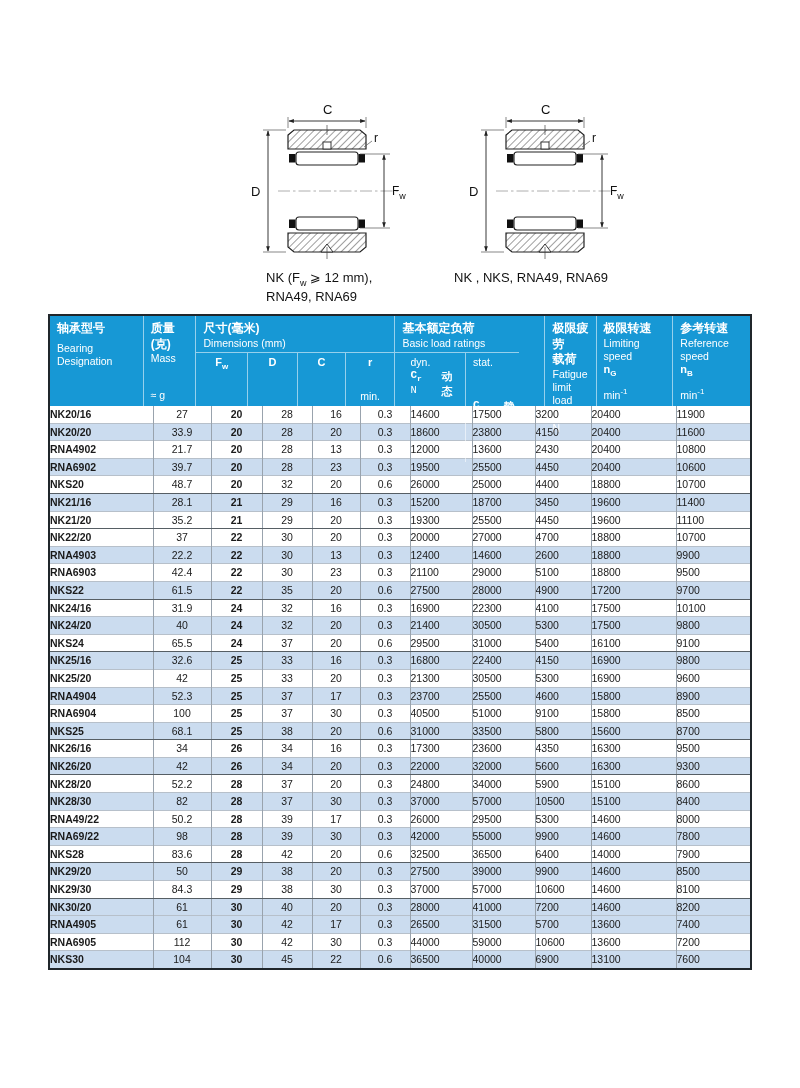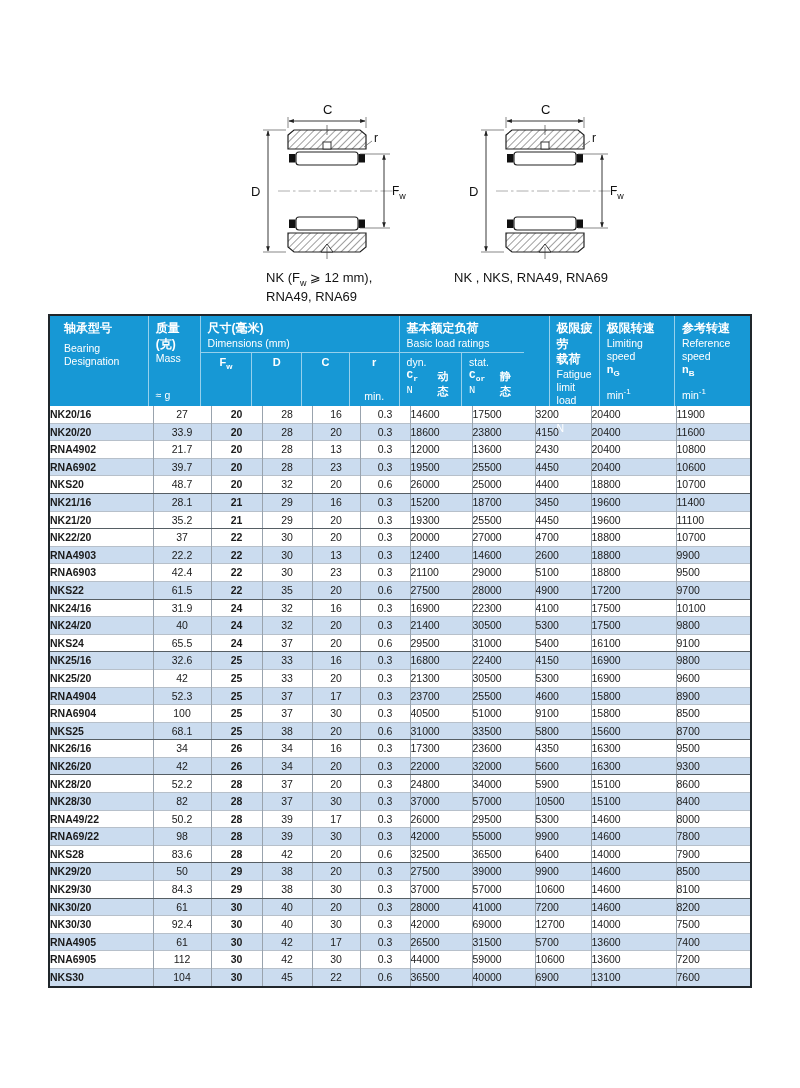--- a/index.html
+++ b/index.html
@@ -17,43 +17,43 @@
   .figcaption{font-size:13px;line-height:1.22;color:#111;margin-top:4px;margin-left:16px;}
   .figure2 .figcaption{margin-left:-14px;white-space:nowrap;}
   .figcaption sub{font-size:9px;}
   
   .tablewrap{
     position:absolute;left:48px;top:314px;width:704px;
     border:2px solid #20262b;box-sizing:border-box;background:#fff;
   }
   .thead{
     display:flex;background:var(--header-bg,#1798d5);color:#fff;height:90px;
-    box-sizing:border-box;align-items:stretch;padding-left:7px;
+    box-sizing:border-box;align-items:stretch;
   }
   .thead .zh{font-size:12px;font-weight:bold;line-height:1.3;}
   .thead .en{font-size:10.5px;line-height:1.25;}
   .thead .sym{font-size:11px;font-weight:bold;}
   .thead sub{font-size:8px;}
   .thead sup{font-size:8px;}
   .thead .unit{font-size:10.5px;}
   .sp{flex:1;}
   .hc{display:flex;flex-direction:column;box-sizing:border-box;padding:5px 4px 4px 7px;border-left:1px solid rgba(255,255,255,.55);}
   .hc:first-child{border-left:none;}
   .hgroup{display:flex;flex-direction:column;box-sizing:border-box;border-left:1px solid rgba(255,255,255,.55);}
   .gtitle{padding:5px 4px 2px 7px;border-bottom:1px solid rgba(255,255,255,.55);}
   .subrow{display:flex;flex:1;}
   .sc{box-sizing:border-box;border-left:1px solid rgba(255,255,255,.55);display:flex;flex-direction:column;align-items:center;padding-top:3px;padding-bottom:3px;}
   .sc:first-child{border-left:none;}
-  .sc.lc{align-items:flex-start;padding-left:7px;}
+  .sc.lc{align-items:flex-start;padding-left:7px;margin-left:8px;}
   .pair{display:flex;justify-content:space-between;width:42px;font-family:Liberation Mono, monospace;}
   .zh2{font-size:11px;font-weight:bold;}
   .w0{width:103px;} .w1{width:58px;}
   .wdims{width:199px;} .wloads{width:125px;}
   .w2{width:51px;} .w3{width:50px;} .w4{width:48px;} .w5{width:50px;}
-  .w6{width:62px;} .w7{width:63px;}
+  .w6{width:62px;} .w7{width:63px;gap:30px;}
   .w8{width:56px;margin-left:25px;} .w9{width:85px;} .w10{width:86px;}
   table.body{border-collapse:collapse;table-layout:fixed;width:700px;}
   table.body td{
     height:16.6px;padding:0;font-size:10.5px;line-height:1;
     border-top:1px solid #b7c0ca;border-left:1px solid #99a3ad;
     white-space:nowrap;overflow:hidden;
   }
   table.body td:first-child{border-left:none;}
   table.body tr:first-child td{border-top:none;}
   table.body tr.alt td{background:var(--row-alt,#cbdcef);}
@@ -645,33 +645,20 @@
           <td class="c2">30</td>
           <td class="c3">40</td>
           <td class="c4">20</td>
           <td class="c5">0.3</td>
           <td class="c6">28000</td>
           <td class="c7">41000</td>
           <td class="c8">7200</td>
           <td class="c9">14600</td>
           <td class="c10">8200</td>
         </tr>
-        <tr>
-          <td class="c0">NK30/30</td>
-          <td class="c1">92.4</td>
-          <td class="c2">30</td>
-          <td class="c3">40</td>
-          <td class="c4">30</td>
-          <td class="c5">0.3</td>
-          <td class="c6">42000</td>
-          <td class="c7">69000</td>
-          <td class="c8">12700</td>
-          <td class="c9">14000</td>
-          <td class="c10">7500</td>
-        </tr>
         <tr class="alt">
           <td class="c0">RNA4905</td>
           <td class="c1">61</td>
           <td class="c2">30</td>
           <td class="c3">42</td>
           <td class="c4">17</td>
           <td class="c5">0.3</td>
           <td class="c6">26500</td>
           <td class="c7">31500</td>
           <td class="c8">5700</td>

